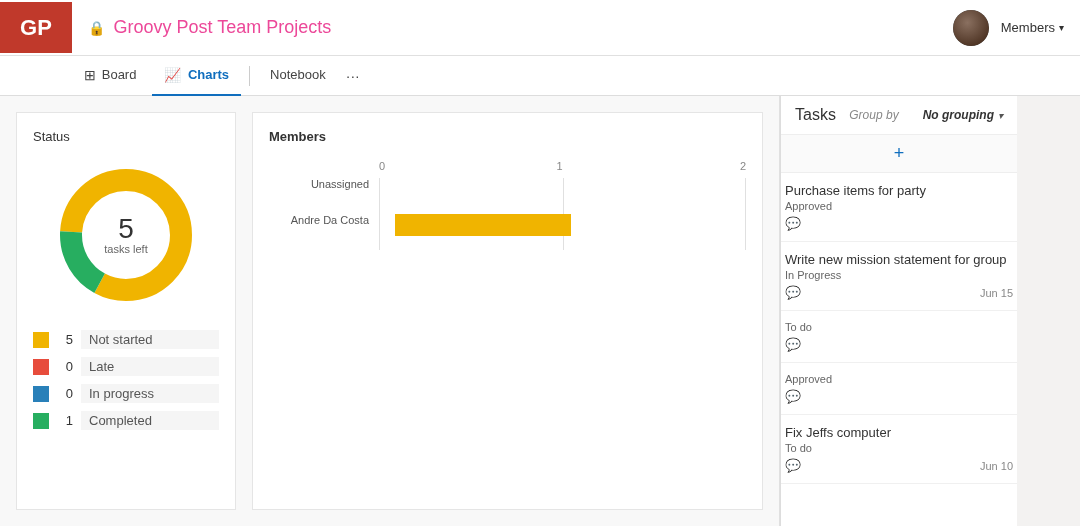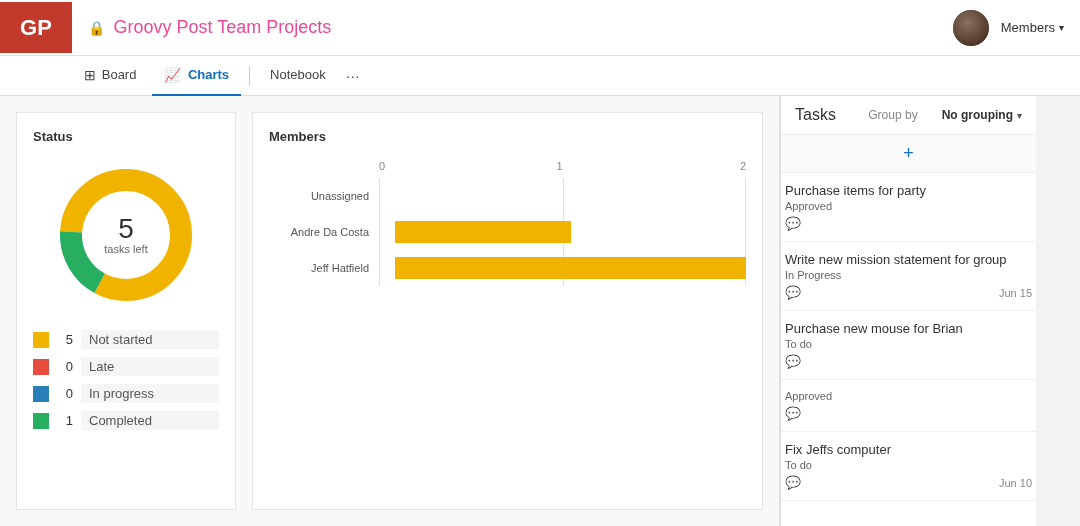--- a/index.html
+++ b/index.html
@@ -27,48 +27,48 @@
 
     
     .main { display: flex; flex: 1; overflow: hidden; }
 
     
     .left-panel { width: 780px; display: flex; flex-direction: column; background: #f8f8f8; border-right: 1px solid #e0e0e0; overflow-y: auto; }
     .left-content { display: flex; flex: 1; padding: 16px; gap: 16px; }
 
     
     .status-card { width: 220px; flex-shrink: 0; background: #fff; border: 1px solid #e5e5e5; padding: 16px; }
-    .status-title { font-size: 13px; font-weight: 700; color: #333; margin-bottom: 16px; }
+    .status-title { font-size: 13px; font-weight: 400; color: #333; margin-bottom: 16px; }
 
     
     .donut-container { display: flex; justify-content: center; align-items: center; margin-bottom: 20px; position: relative; }
     .donut-center { position: absolute; display: flex; flex-direction: column; align-items: center; justify-content: center; }
     .donut-number { font-size: 28px; font-weight: 300; color: #333; line-height: 1; }
     .donut-label { font-size: 11px; color: #666; }
 
     
     .legend { display: flex; flex-direction: column; gap: 8px; }
     .legend-item { display: flex; align-items: center; gap: 8px; }
     .legend-color { width: 16px; height: 16px; flex-shrink: 0; }
     .legend-count { font-size: 13px; color: #333; width: 16px; text-align: right; }
     .legend-text { font-size: 13px; color: #555; flex: 1; background: #f5f5f5; padding: 2px 8px; }
 
     
     .members-card { flex: 1; background: #fff; border: 1px solid #e5e5e5; padding: 16px; }
     .members-title { font-size: 13px; font-weight: 600; color: #333; margin-bottom: 16px; }
-    .bar-row { display: flex; align-items: center; gap: 16px; height: 36px; }
+    .bar-row { display: flex; align-items: flex-start; gap: 16px; height: 36px; }
     .bar-label { width: 110px; text-align: right; font-size: 11px; color: #555; padding-right: 10px; flex-shrink: 0; }
     .bar-area { flex: 1; position: relative; display: flex; align-items: center; }
     .bar { height: 22px; background: #f0b400; }
 
     
-    .right-panel { width: 256px; background: #fff; border-left: 1px solid #ddd; display: flex; flex-direction: column; }
+    .right-panel { width: 237px; background: #fff; border-left: 1px solid #ddd; display: flex; flex-direction: column; }
     .tasks-header { display: flex; align-items: center; justify-content: space-between; padding: 10px 14px; border-bottom: 1px solid #eee; }
     .tasks-title { font-size: 16px; font-weight: 400; color: #333; }
-    .groupby-area { display: flex; align-items: center; gap: 4px; font-size: 12px; color: #555; }
+    .groupby-area { display: flex; align-items: center; gap: 4px; font-size: 12px; color: #555; font-style: italic; }
     .groupby-label { color: #888; }
     .groupby-value { font-weight: 600; color: #333; padding-left: 20px; }
     .groupby-chevron { font-size: 10px; color: #555; }
 
     .add-task-btn { display: flex; align-items: center; justify-content: center; padding: 8px; border-bottom: 1px solid #eee; background: #fafafa; cursor: pointer; }
     .add-task-plus { font-size: 18px; color: #106ebe; }
 
     .tasks-list { flex: 1; overflow-y: auto; }
     .task-item { padding: 10px 4px; border-bottom: 1px solid #f0f0f0; cursor: pointer; }
     .task-name { font-size: 13px; color: #333; font-weight: 500; margin-bottom: 2px; }
@@ -190,26 +190,20 @@
               </div>
             </div>
 
             <div class="bar-row">
               <span class="bar-label">Andre Da Costa</span>
               <div class="bar-area">
                 <div class="bar" style="width:50%;"></div>
               </div>
             </div>
 
-            <div class="bar-row">
-              <span class="bar-label">Jeff Hatfield</span>
-              <div class="bar-area">
-                <div class="bar" style="width:100%;"></div>
-              </div>
-            </div>
 
           </div>
         </div>
       </div>
 
     </div>
   </div>
 
   <div class="right-panel">
     <div class="tasks-header">
@@ -239,21 +233,20 @@
       <div class="task-item">
         <div class="task-name">Write new mission statement for group</div>
         <div class="task-status">In Progress</div>
         <div class="task-footer">
           <span class="task-comment-icon">💬</span>
           <span class="task-date">Jun 15</span>
         </div>
       </div>
 
       <div class="task-item">
-        <div class="task-name">Purchase new mouse for Brian</div>
         <div class="task-status">To do</div>
         <div class="task-footer">
           <span class="task-comment-icon">💬</span>
           <span class="task-date"></span>
         </div>
       </div>
 
       <div class="task-item">
         <div class="task-status">Approved</div>
         <div class="task-footer">

